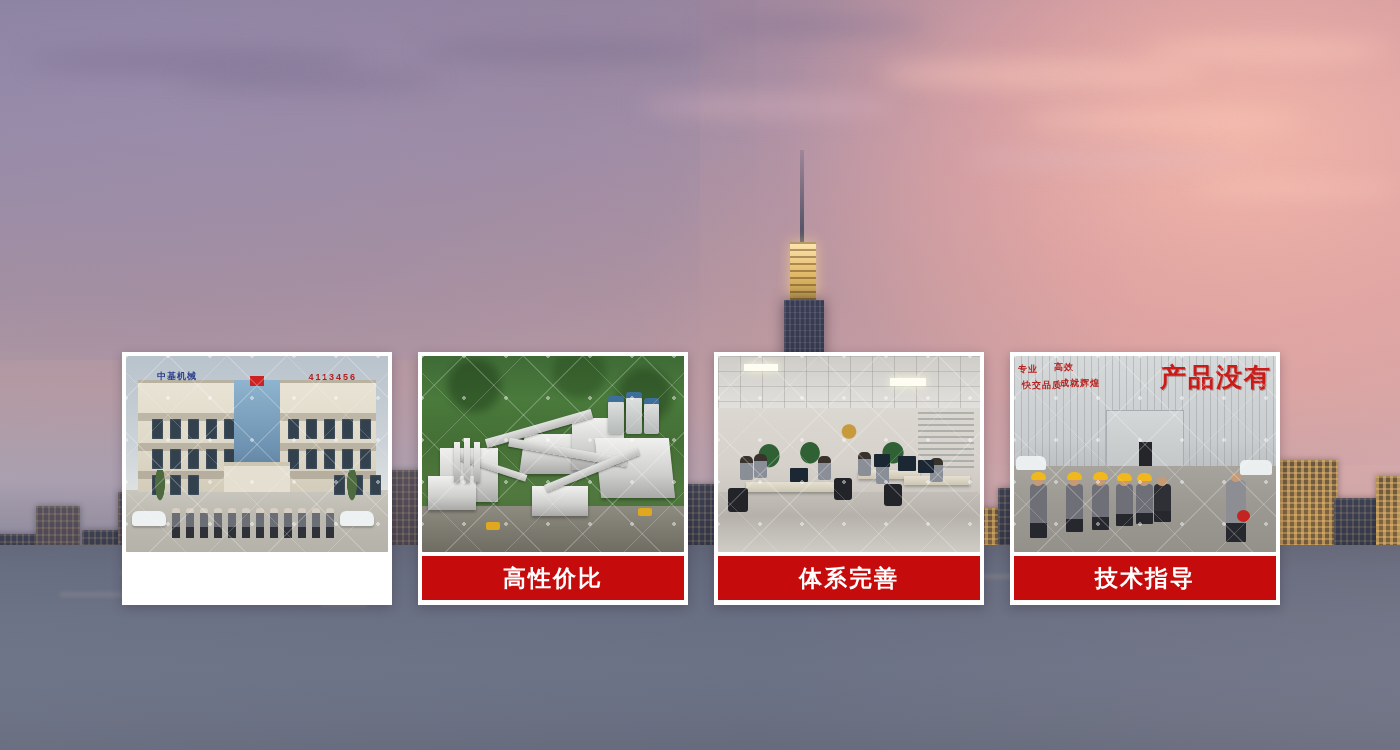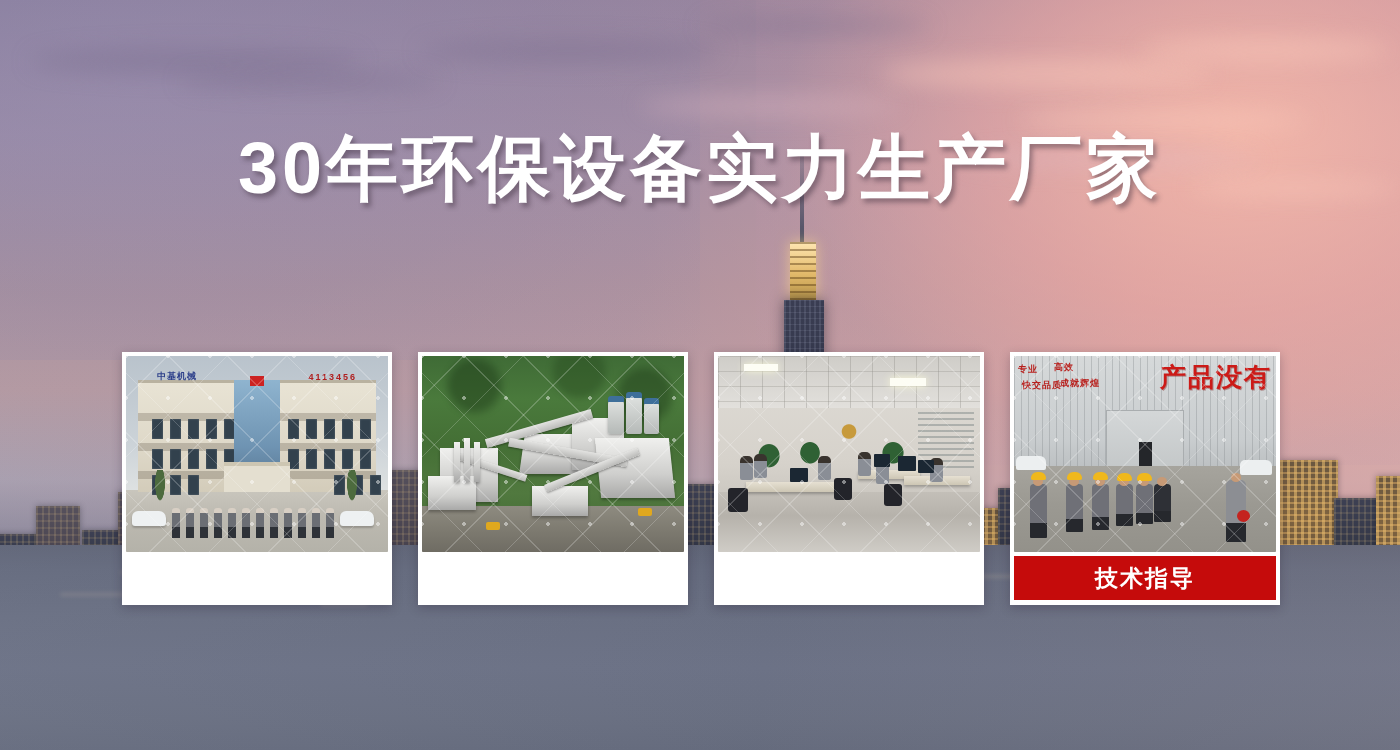--- a/index.html
+++ b/index.html
@@ -389,21 +389,20 @@
 
   <div class="water">
     <div class="water-shimmer" style="left:120px; top:26px; width:90px;"></div>
     <div class="water-shimmer" style="left:250px; top:14px; width:60px;"></div>
     <div class="water-shimmer" style="left:60px;  top:48px; width:70px;"></div>
     <div class="water-shimmer" style="left:320px; top:58px; width:48px;"></div>
     <div class="water-shimmer" style="left:980px; top:30px; width:110px;"></div>
     <div class="water-shimmer" style="left:1180px;top:54px; width:80px;"></div>
   </div>
 
-  <div class="headline">30年环保设备实力生产厂家</div>
 
 
   <div class="cards">
 
     <div class="card">
       <div class="card-photo">
         <div class="p1-sky"></div>
         <div class="p1-ground"></div>
         <div class="p1-build">
           <div class="p1-floor" style="top:30px;"></div>
@@ -483,20 +482,21 @@
         <div class="p2-silo-top" style="left:186px; top:40px; width:16px; height:6px;"></div>
         <div class="p2-silo-top" style="left:204px; top:36px; width:16px; height:6px;"></div>
         <div class="p2-silo-top" style="left:222px; top:42px; width:15px; height:6px;"></div>
         <div class="p2-plant" style="left:32px;  top:86px;  width:6px;  height:40px;"></div>
         <div class="p2-plant" style="left:42px;  top:82px;  width:6px;  height:44px;"></div>
         <div class="p2-plant" style="left:52px;  top:86px;  width:6px;  height:40px;"></div>
         <div class="p2-excav" style="left:64px;  top:166px;"></div>
         <div class="p2-excav" style="left:216px; top:152px;"></div>
         <div class="mesh"></div>
       </div>
+      <div class="card-caption">高性价比</div>
     </div>
 
     <div class="card">
       <div class="card-photo">
         <div class="p3-wall"></div>
         <div class="p3-ceiling"></div>
         <div class="p3-light" style="left:26px;  top:8px;  width:34px; height:7px;"></div>
         <div class="p3-light" style="left:172px; top:22px; width:36px; height:8px;"></div>
         <div class="p3-floor"></div>
         <div class="p3-window"></div>
@@ -515,20 +515,21 @@
         <div class="p3-person" style="left:100px; top:100px;"></div>
         <div class="p3-person" style="left:140px; top:96px;"></div>
         <div class="p3-person" style="left:158px; top:104px;"></div>
         <div class="p3-person" style="left:212px; top:102px;"></div>
         <div class="p3-mon" style="left:72px;  top:112px; width:18px; height:14px;"></div>
         <div class="p3-mon" style="left:156px; top:98px;  width:16px; height:13px;"></div>
         <div class="p3-mon" style="left:180px; top:100px; width:18px; height:15px;"></div>
         <div class="p3-mon" style="left:200px; top:104px; width:16px; height:13px;"></div>
         <div class="mesh"></div>
       </div>
+      <div class="card-caption">体系完善</div>
     </div>
 
     <div class="card">
       <div class="card-photo">
         <div class="p4-fac"></div>
         <div class="p4-wall"></div>
         <div class="p4-bigtext">产品没有</div>
         <div class="p4-slogan" style="left:4px;  top:8px;">专业</div>
         <div class="p4-slogan" style="left:40px; top:6px;">高效</div>
         <div class="p4-slogan" style="left:8px;  top:24px;">快交品质</div>

